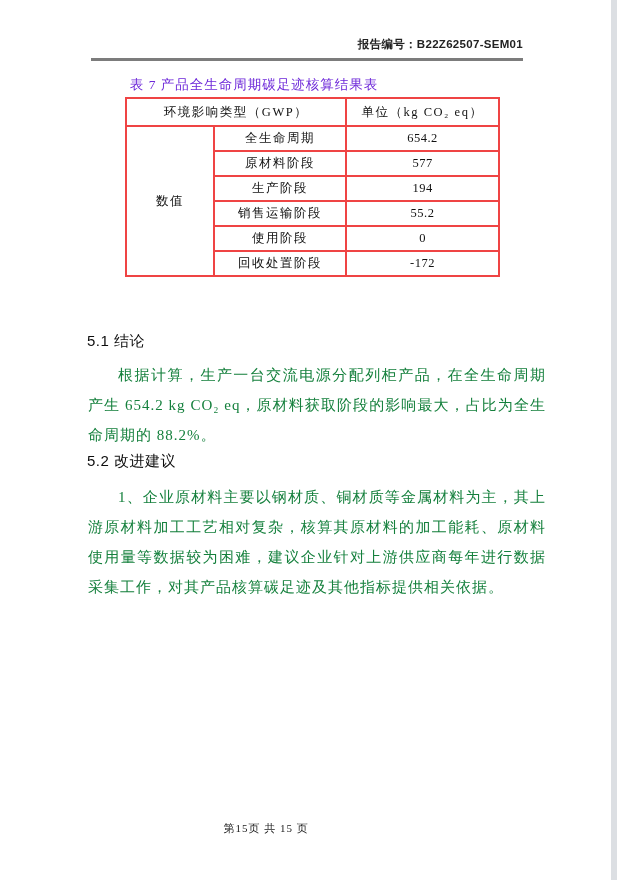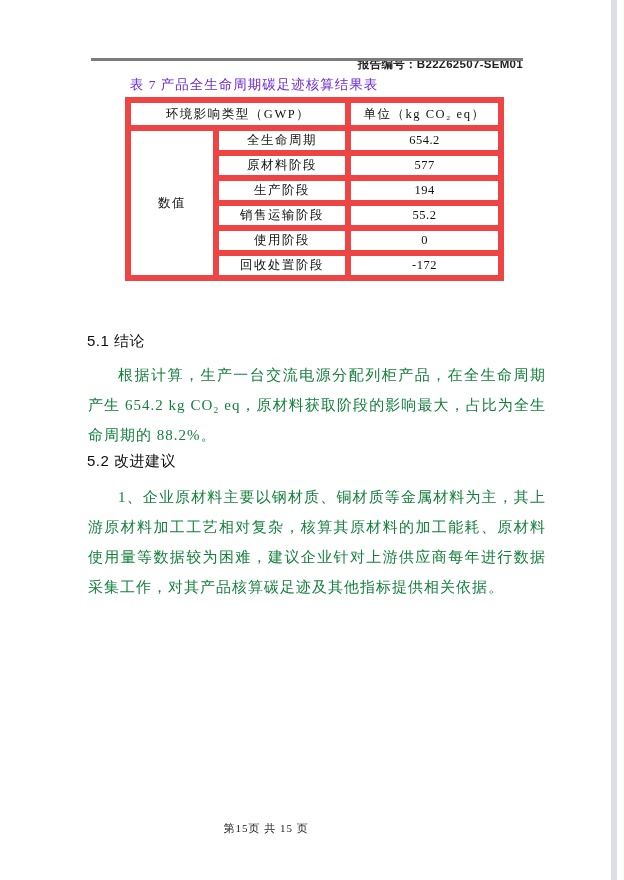--- a/index.html
+++ b/index.html
@@ -15,39 +15,38 @@
   .edge-strip {
     position: absolute; left: 611px; top: 0; width: 6px; height: 880px;
     background: #dcdfe3;
   }
 
   .header-label {
     position: absolute; top: 37px; right: 101px;
     font-family: "Liberation Sans", "DejaVu Sans", sans-serif;
     font-weight: bold; font-size: 11.5px; color: #222;
     letter-spacing: 0.3px;
-    margin-top: 20px;
   }
   .header-rule {
     position: absolute; left: 91px; top: 58px; width: 432px; height: 3px;
     background: #7c7c7c;
   }
 
   .table-title {
     position: absolute; top: 76px; left: 0; width: 508px;
     text-align: center; font-size: 13.5px; letter-spacing: 1px; color: #6d28d9;
   }
 
   table.lca {
     position: absolute; left: 125px; top: 97px; width: 373px;
     border-collapse: collapse; table-layout: fixed;
     font-size: 12.5px; color: #111;
   }
   table.lca th, table.lca td {
-    border: 6px solid #ef4444;
+    border: 2px solid #ef4444;
     text-align: center; vertical-align: middle;
     font-weight: normal;
     letter-spacing: 1.5px;
     padding: 0;
   }
   table.lca thead tr { height: 28px; }
   table.lca tbody tr { height: 25px; }
   table.lca .c1 { width: 88px; }
   table.lca .c2 { width: 132px; }
   table.lca .c3 { width: 153px; }

